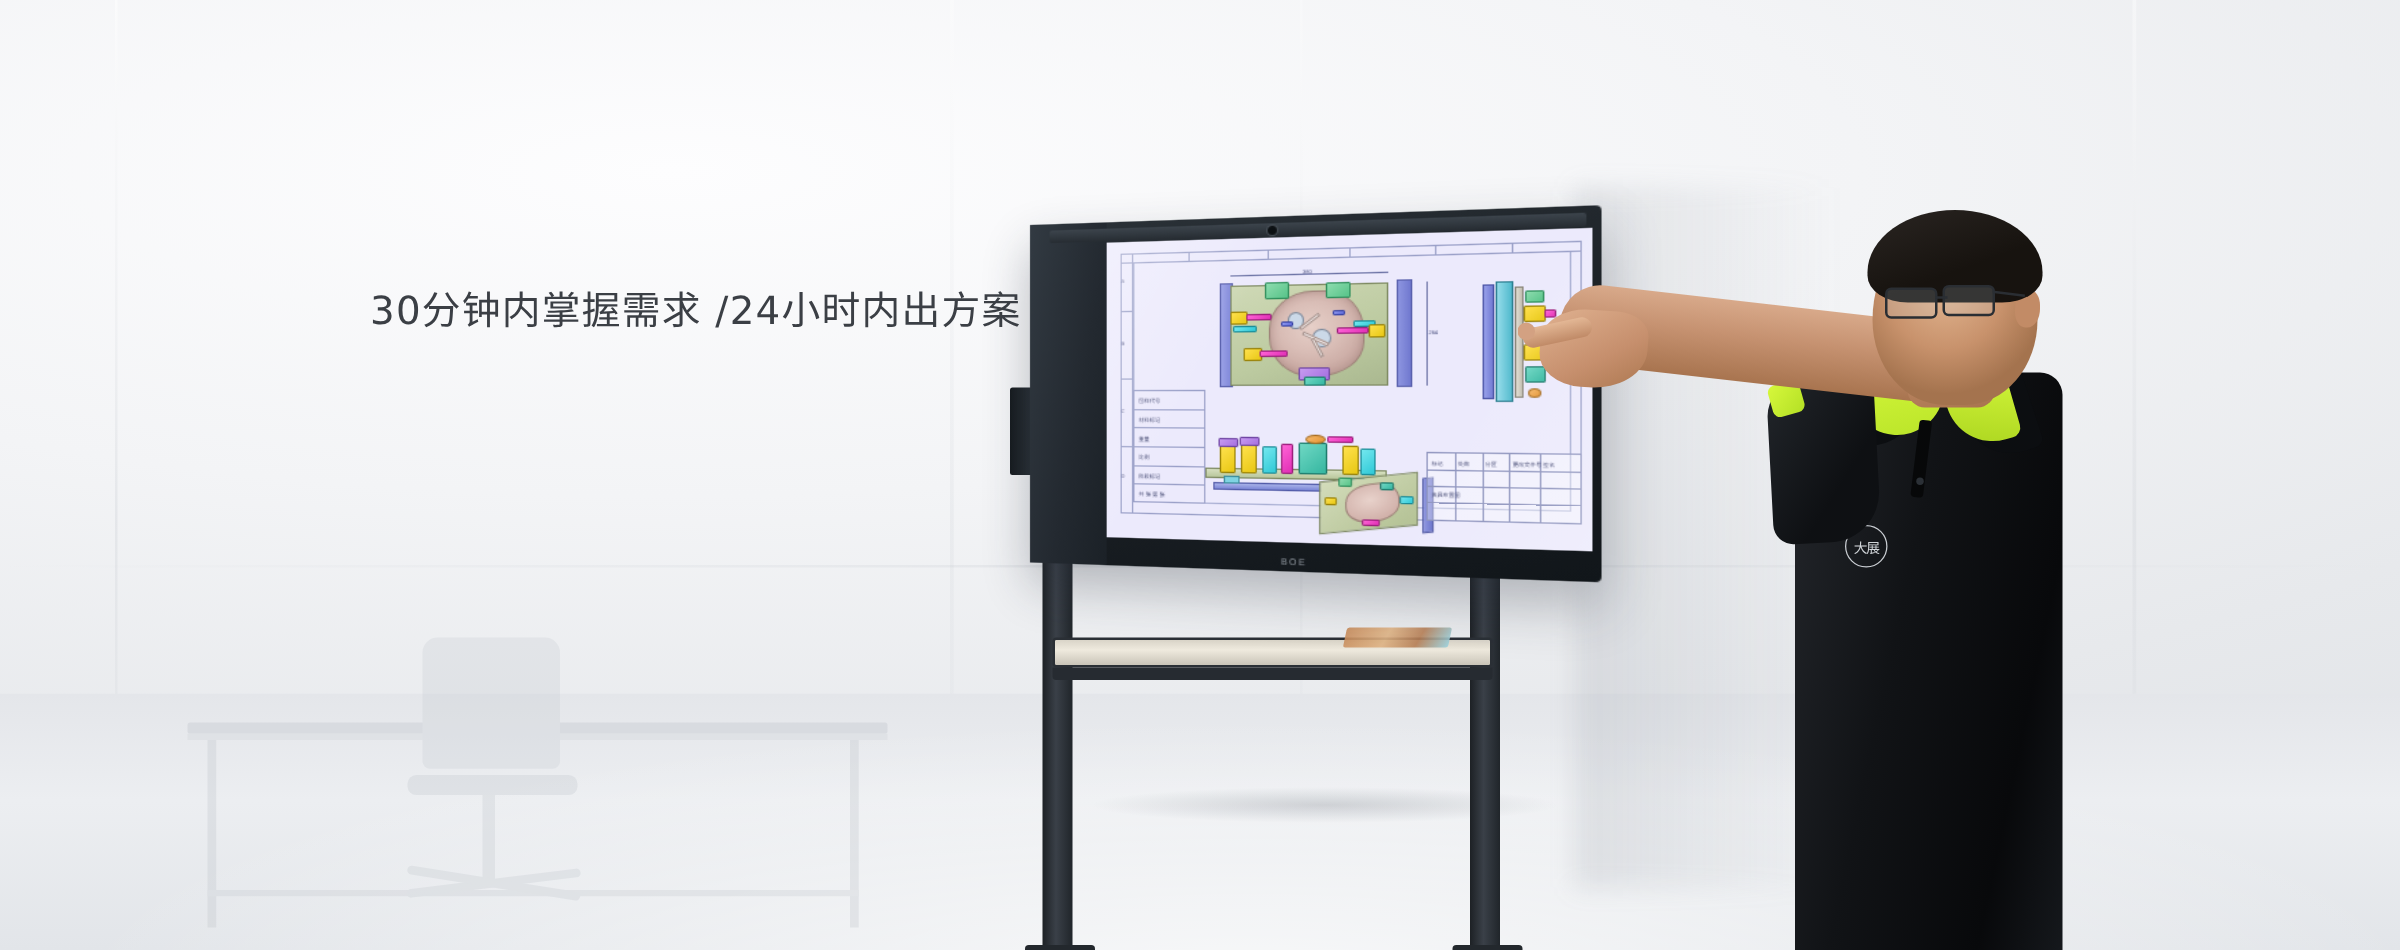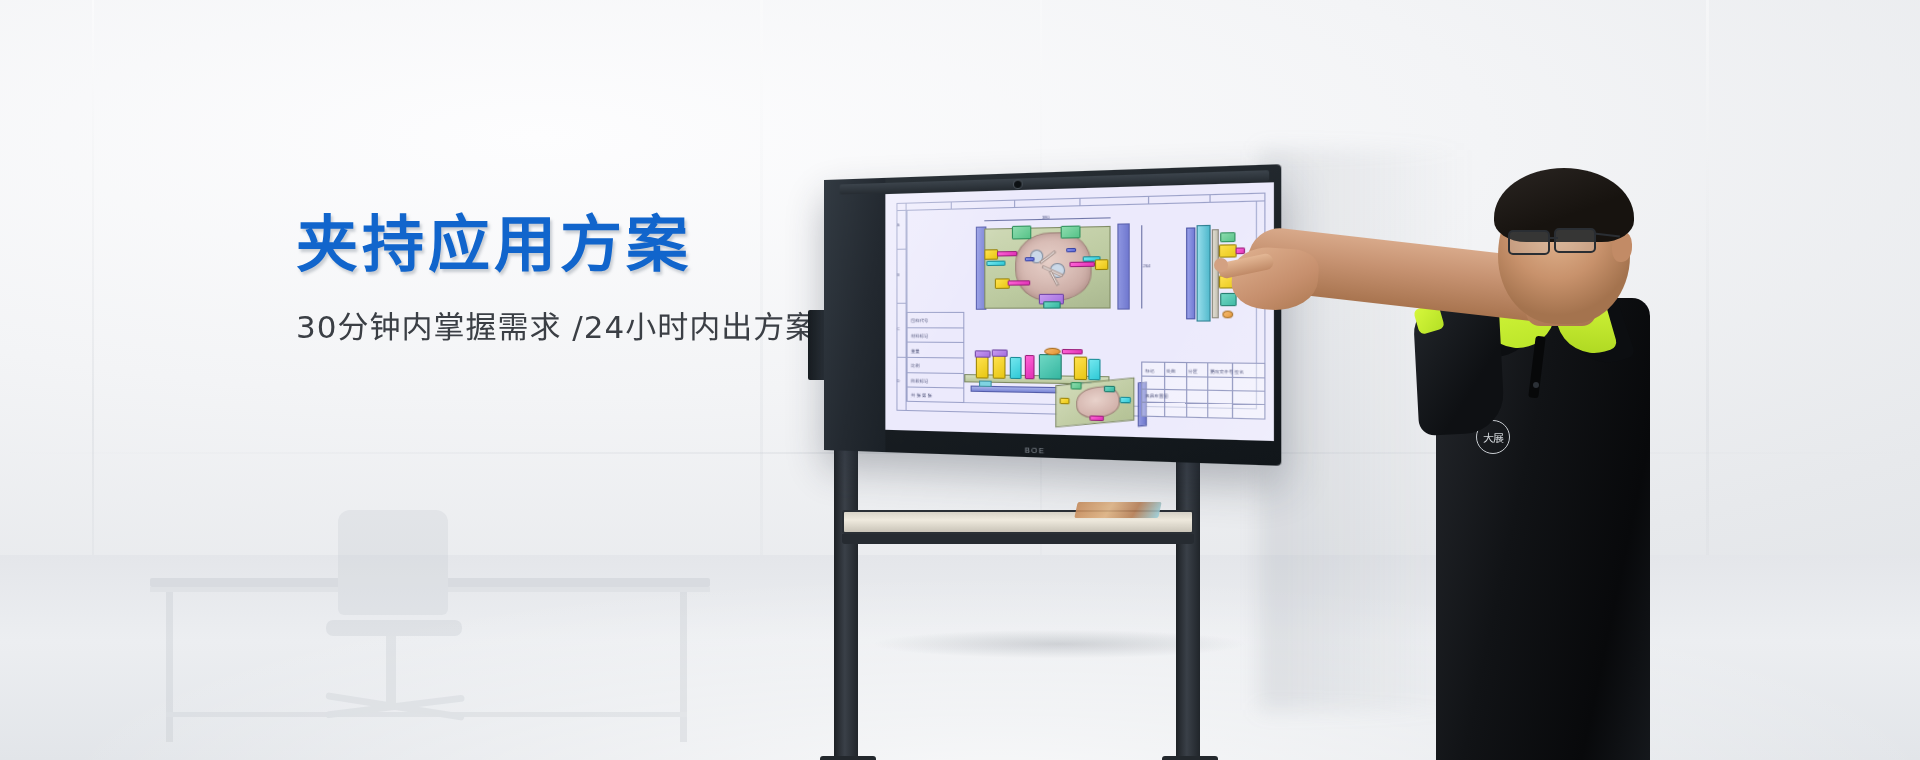--- a/index.html
+++ b/index.html
@@ -378,21 +378,20 @@
     <div class="chair-back"></div>
     <div class="chair-seat"></div>
     <div class="chair-stem"></div>
     <div class="chair-base1"></div>
     <div class="chair-base2"></div>
   </div>
 
   <div class="wall-shadow"></div>
 
   <div class="copy">
-    <div class="headline l2">夹持应用方案</div>
     <div class="subtitle">30分钟内掌握需求 /24小时内出方案</div>
   </div>
 
   <div class="unit-shadow"></div>
 
   <div class="display-unit">
 
     <div class="stand-post-l"></div>
     <div class="stand-post-r"></div>
     <div class="stand-foot-l"></div>

